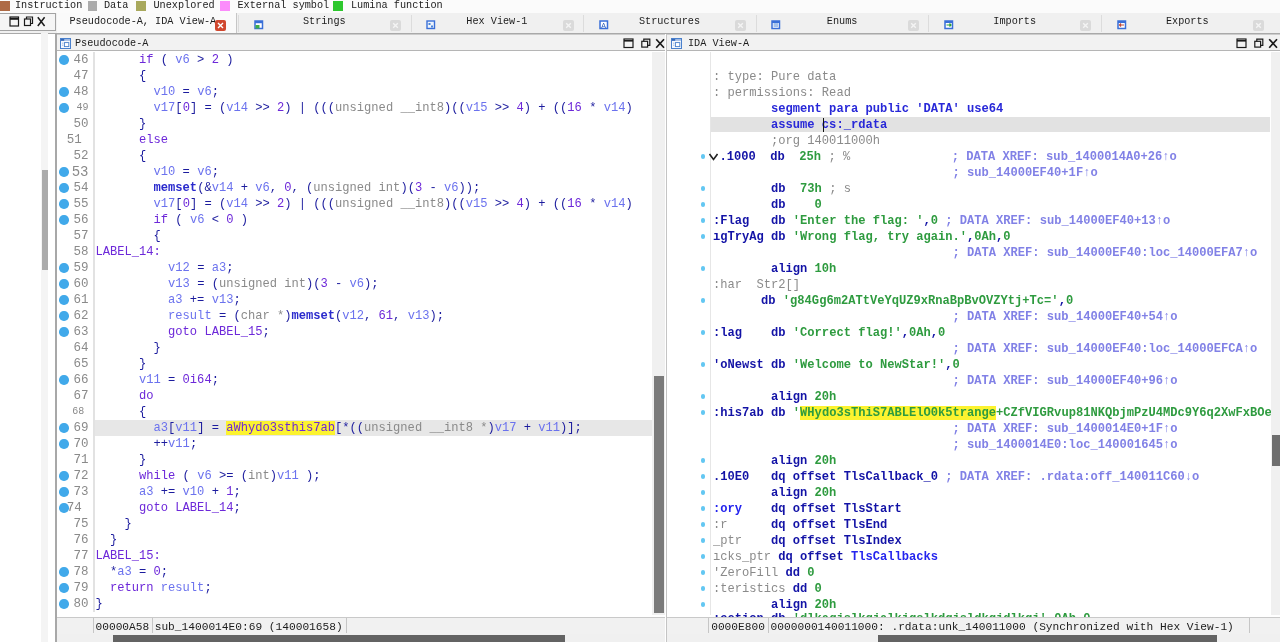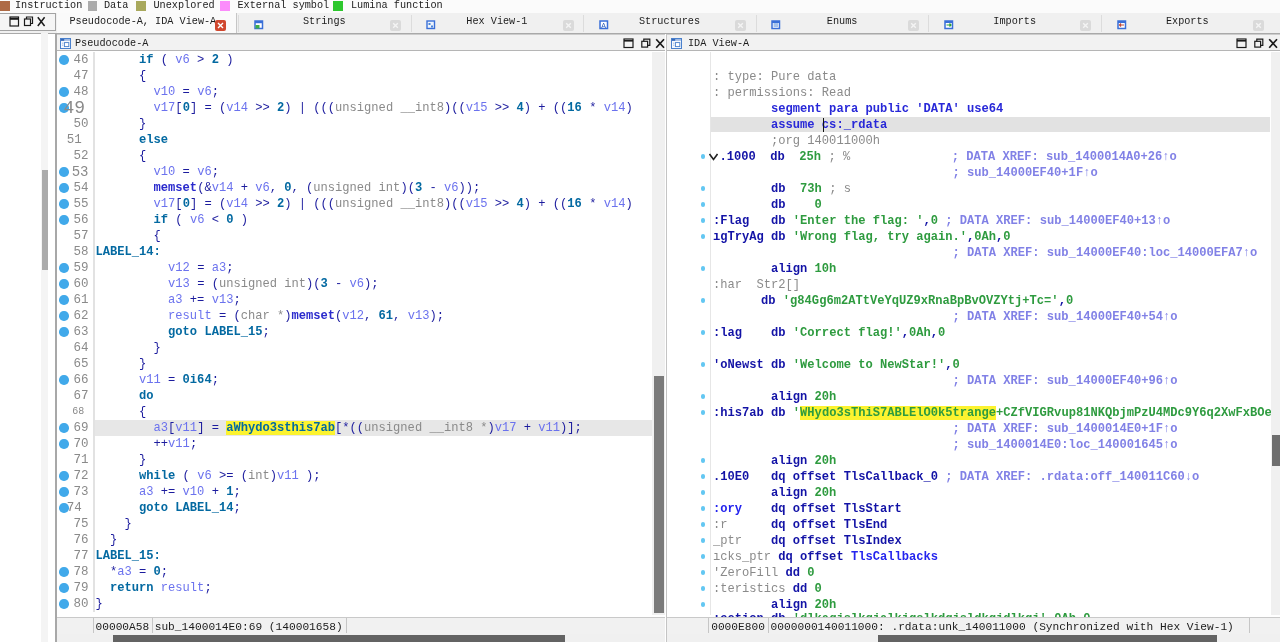--- a/index.html
+++ b/index.html
@@ -1,19 +1,19 @@
 <!DOCTYPE html>
 <html><head><meta charset="utf-8"><style>
 *{margin:0;padding:0;box-sizing:border-box}
 html,body{width:1280px;height:642px;background:#ffffff;overflow:hidden;position:relative;
  font-family:"Liberation Mono",monospace;}
 .abs{position:absolute}
 .code{font:12.1px/16px "Liberation Mono",monospace;white-space:pre;}
 
-.k{color:#0369a1;font-weight:bold}      
+.k{color:#6d28d9;font-weight:normal}      
 .p{color:#1c1c9e}                        
 .f{color:#2a2acd;font-weight:bold}      
 .v{color:#6b72ee}                        
 .g{color:#8a8a8a}                        
 .ln{color:#8a8a8a}
 
 .rk{color:#1212a6;font-weight:bold}     
 .rd{color:#2828d8;font-weight:bold}     
 .gr{color:#2e9b3f;font-weight:bold}     
 .xr{color:#8181e6;font-weight:bold}     
@@ -163,21 +163,21 @@
 <div class="abs" style="left:93px;top:52px;width:1.5px;height:560px;background:#e2e2e2"></div>
 <div class="dot" style="left:59px;top:55.2px"></div>
 <div class="abs code ln" style="left:60px;top:52px;width:28.5px;text-align:right;font-size:12.5px">46</div>
 <div class="abs code" style="left:139.06px;top:52px;max-width:513px;overflow:hidden"><span class="k">if</span><span class="p"> ( </span><span class="v">v6</span><span class="p"> &gt; </span><span class="k">2</span><span class="p"> )</span></div>
 <div class="abs code ln" style="left:60px;top:68px;width:28.5px;text-align:right;font-size:12.5px">47</div>
 <div class="abs code" style="left:139.06px;top:68px;max-width:513px;overflow:hidden"><span class="p">{</span></div>
 <div class="dot" style="left:59px;top:87.2px"></div>
 <div class="abs code ln" style="left:60px;top:84px;width:28.5px;text-align:right;font-size:12.5px">48</div>
 <div class="abs code" style="left:153.58px;top:84px;max-width:498px;overflow:hidden"><span class="v">v10</span><span class="p"> = </span><span class="v">v6</span><span class="p">;</span></div>
 <div class="dot" style="left:59px;top:103.2px"></div>
-<div class="abs code ln" style="left:60px;top:100px;width:28.5px;text-align:center;font-size:18px">49</div>
+<div class="abs code ln" style="left:60px;top:100px;width:28.5px;text-align:right;font-size:10px">49</div>
 <div class="abs code" style="left:153.58px;top:100px;max-width:498px;overflow:hidden"><span class="v">v17</span><span class="p">[</span><span class="k">0</span><span class="p">] = (</span><span class="v">v14</span><span class="p"> &gt;&gt; </span><span class="k">2</span><span class="p">) | (((</span><span class="g">unsigned __int8</span><span class="p">)((</span><span class="v">v15</span><span class="p"> &gt;&gt; </span><span class="k">4</span><span class="p">) + ((</span><span class="k">16</span><span class="p"> * </span><span class="v">v14</span><span class="p">) </span></div>
 <div class="abs code ln" style="left:60px;top:116px;width:28.5px;text-align:right;font-size:12.5px">50</div>
 <div class="abs code" style="left:139.06px;top:116px;max-width:513px;overflow:hidden"><span class="p">}</span></div>
 <div class="abs code ln" style="left:60px;top:132px;width:28.5px;text-align:center;font-size:12.5px">51</div>
 <div class="abs code" style="left:139.06px;top:132px;max-width:513px;overflow:hidden"><span class="k">else</span></div>
 <div class="abs code ln" style="left:60px;top:148px;width:28.5px;text-align:right;font-size:12.5px">52</div>
 <div class="abs code" style="left:139.06px;top:148px;max-width:513px;overflow:hidden"><span class="p">{</span></div>
 <div class="dot" style="left:59px;top:167.2px"></div>
 <div class="abs code ln" style="left:60px;top:164px;width:28.5px;text-align:right;font-size:14px">53</div>
 <div class="abs code" style="left:153.58px;top:164px;max-width:498px;overflow:hidden"><span class="v">v10</span><span class="p"> = </span><span class="v">v6</span><span class="p">;</span></div>
@@ -283,21 +283,21 @@
     <div class="abs code" style="left:46.0px;top:176.5px"><span class="rk">ıgTryAg db </span><span class="gr">'Wrong flag, try again.'</span><span class="rk">,</span><span class="gr">0Ah</span><span class="rk">,</span><span class="gr">0</span></div>
     <div class="abs code" style="left:46.0px;top:192.5px"><span class="rk">                                 </span><span class="xr">; DATA XREF: sub_14000EF40:loc_14000EFA7↑o</span></div>
     <div class="rdot" style="left:33.5px;top:214.1px"></div>
     <div class="abs code" style="left:46.0px;top:208.5px"><span class="rk">        </span><span class="rk">align </span><span class="gr">10h</span></div>
     <div class="abs code" style="left:46.0px;top:224.5px"><span class="gy">:har  Str2[]</span></div>
     <div class="rdot" style="left:33.5px;top:246.1px"></div>
     <div class="abs code" style="left:36px;top:240.5px"><span class="rk">        </span><span class="rk">db </span><span class="gr">'g84Gg6m2ATtVeYqUZ9xRnaBpBvOVZYtj+Tc='</span><span class="rk">,</span><span class="gr">0</span></div>
     <div class="abs code" style="left:46.0px;top:256.5px"><span class="rk">                                 </span><span class="xr">; DATA XREF: sub_14000EF40+54↑o</span></div>
     <div class="rdot" style="left:33.5px;top:278.1px"></div>
     <div class="abs code" style="left:46.0px;top:272.5px"><span class="rk">:lag    db </span><span class="gr">'Correct flag!'</span><span class="rk">,</span><span class="gr">0Ah</span><span class="rk">,</span><span class="gr">0</span></div>
-    <div class="abs code" style="left:46.0px;top:288.5px"><span class="rk">                                 </span></div>
+    <div class="abs code" style="left:46.0px;top:288.5px"><span class="rk">                                 </span><span class="xr">; DATA XREF: sub_14000EF40:loc_14000EFCA↑o</span></div>
     <div class="rdot" style="left:33.5px;top:310.1px"></div>
     <div class="abs code" style="left:46.0px;top:304.5px"><span class="rk">'oNewst db </span><span class="gr">'Welcome to NewStar!'</span><span class="rk">,</span><span class="gr">0</span></div>
     <div class="abs code" style="left:46.0px;top:320.5px"><span class="rk">                                 </span><span class="xr">; DATA XREF: sub_14000EF40+96↑o</span></div>
     <div class="rdot" style="left:33.5px;top:342.1px"></div>
     <div class="abs code" style="left:46.0px;top:336.5px"><span class="rk">        </span><span class="rk">align </span><span class="gr">20h</span></div>
     <div class="rdot" style="left:33.5px;top:358.1px"></div>
     <div class="abs code" style="left:46.0px;top:352.5px"><span class="rk">:his7ab db </span><span class="gr">'</span><span class="gr yel">WHydo3sThiS7ABLElO0k5trange</span><span class="gr">+CZfVIGRvup81NKQbjmPzU4MDc9Y6q2XwFxBOe</span></div>
     <div class="abs code" style="left:46.0px;top:368.5px"><span class="rk">                                 </span><span class="xr">; DATA XREF: sub_1400014E0+1F↑o</span></div>
     <div class="abs code" style="left:46.0px;top:384.5px"><span class="rk">                                 </span><span class="xr">; sub_1400014E0:loc_140001645↑o</span></div>
     <div class="rdot" style="left:33.5px;top:406.1px"></div>

